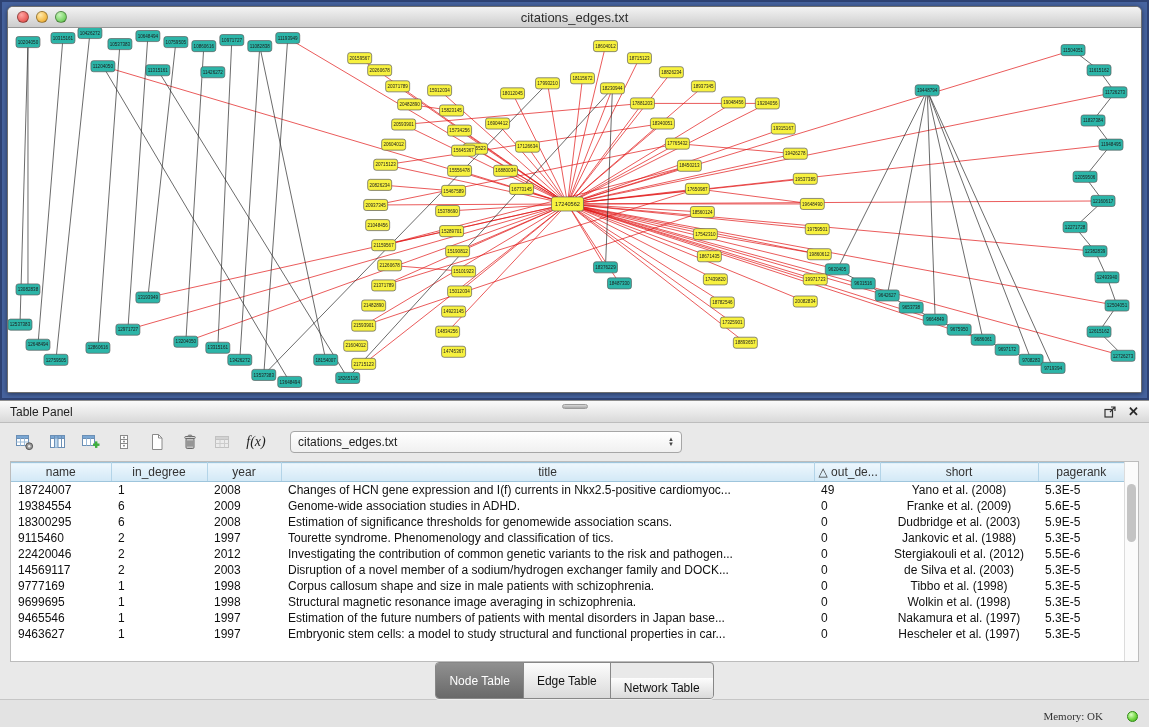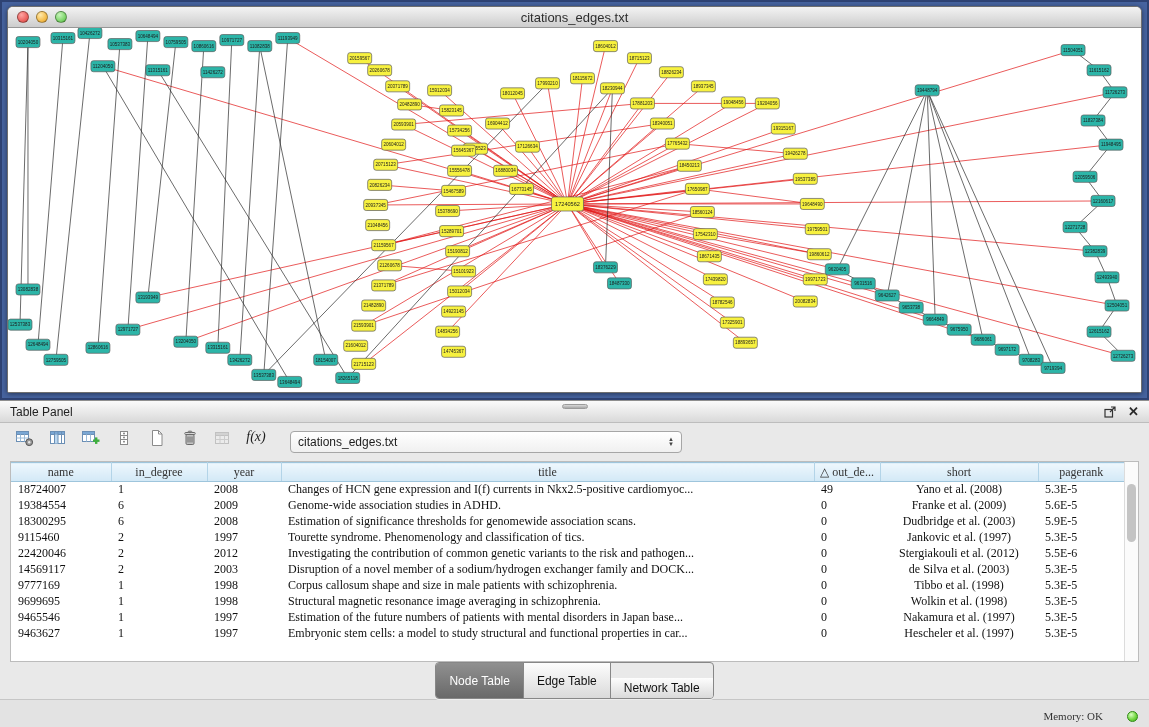--- a/index.html
+++ b/index.html
@@ -42,31 +42,31 @@
   .panel-header { flex:0 0 22px; background:linear-gradient(#fbfbfb,#d9d9d9);
     border-bottom:1px solid #bdbdbd; display:flex; align-items:center; padding:0 10px; position:relative;gap:31px; }
   .grip { position:absolute; left:50%; top:3px; transform:translateX(-50%);
     width:26px; height:5px; border-radius:3px; background:linear-gradient(#d9d9d9,#a8a8a8); border:1px solid #9b9b9b; }
   .panel-title { font-size:12px; color:#222; }
   .panel-actions { margin-left:auto; display:flex; gap:12px; align-items:center; }
   .icon-btn { background:none; border:none; padding:0; line-height:1; display:flex; align-items:center; color:#2a2a2a; }
   .close-x { font-size:13px; font-weight:bold; }
 
   .toolbar { flex:0 0 38px; display:flex; align-items:center; gap:7px; padding-left:12px; }
-  .tool { width:26px; height:26px; display:flex; justify-content:center;
+  .tool { width:26px; height:26px; display:flex; align-items:center; justify-content:center;
     background:none; border:none; padding:0; }
   .fx-label { font-size:14px; font-style:italic; font-family:"Liberation Serif", serif; color:#1d1d1d; }
   .net-select { width:392px; height:22px; margin-left:14px; background:linear-gradient(#ffffff,#f0f0f0);
     border:1px solid #a6a6a6; border-radius:4px; display:flex; align-items:center;
     padding:0 7px; font-size:12px; color:#1d1d1d; }
   .sel-arrows { margin-left:auto; display:flex; flex-direction:column; align-items:center; }
   .sel-arrows span { font-size:6px; line-height:5px; color:#444; }
 
   .table-wrap { flex:1; margin:0 10px; background:#fff; border:1px solid #bcbcbc;
-    position:relative; overflow:hidden;font-family:Liberation Serif, serif; }
+    position:relative; overflow:hidden; }
   table { border-collapse:collapse; table-layout:fixed; width:calc(100% - 14px); }
   thead th { height:19px; background:linear-gradient(#eef7fd,#d2e8f6);
     border-right:1px solid #b3d4e8; border-top:1px solid #9ec5dc; border-bottom:1px solid #9ec5dc;
     font-weight:normal; font-size:12px; color:#333; text-align:center;
     padding:0 4px; white-space:nowrap; overflow:hidden; }
   thead th:last-child { border-right:none;margin-left:15px; }
   tbody td { font-size:12px; color:#101010; height:16px; padding:0 7px;
     white-space:nowrap; overflow:hidden; text-overflow:ellipsis; }
   tbody td.col5 { text-align:center; }
   .vscroll { position:absolute; top:0; right:0; bottom:0; width:14px;
@@ -871,21 +871,21 @@
               <td class="col4">0</td>
               <td class="col5">Dudbridge et al. (2003)</td>
               <td class="col6">5.9E-5</td>
             </tr>
             <tr>
               <td class="col0">9115460</td>
               <td class="col1">2</td>
               <td class="col2">1997</td>
               <td class="col3">Tourette syndrome. Phenomenology and classification of tics.</td>
               <td class="col4">0</td>
-              <td class="col5">Jankovic et al. (1997)</td>
+              <td class="col5">Jankovic et al. (1988)</td>
               <td class="col6">5.3E-5</td>
             </tr>
             <tr>
               <td class="col0">22420046</td>
               <td class="col1">2</td>
               <td class="col2">2012</td>
               <td class="col3">Investigating the contribution of common genetic variants to the risk and pathogen...</td>
               <td class="col4">0</td>
               <td class="col5">Stergiakouli et al. (2012)</td>
               <td class="col6">5.5E-6</td>

